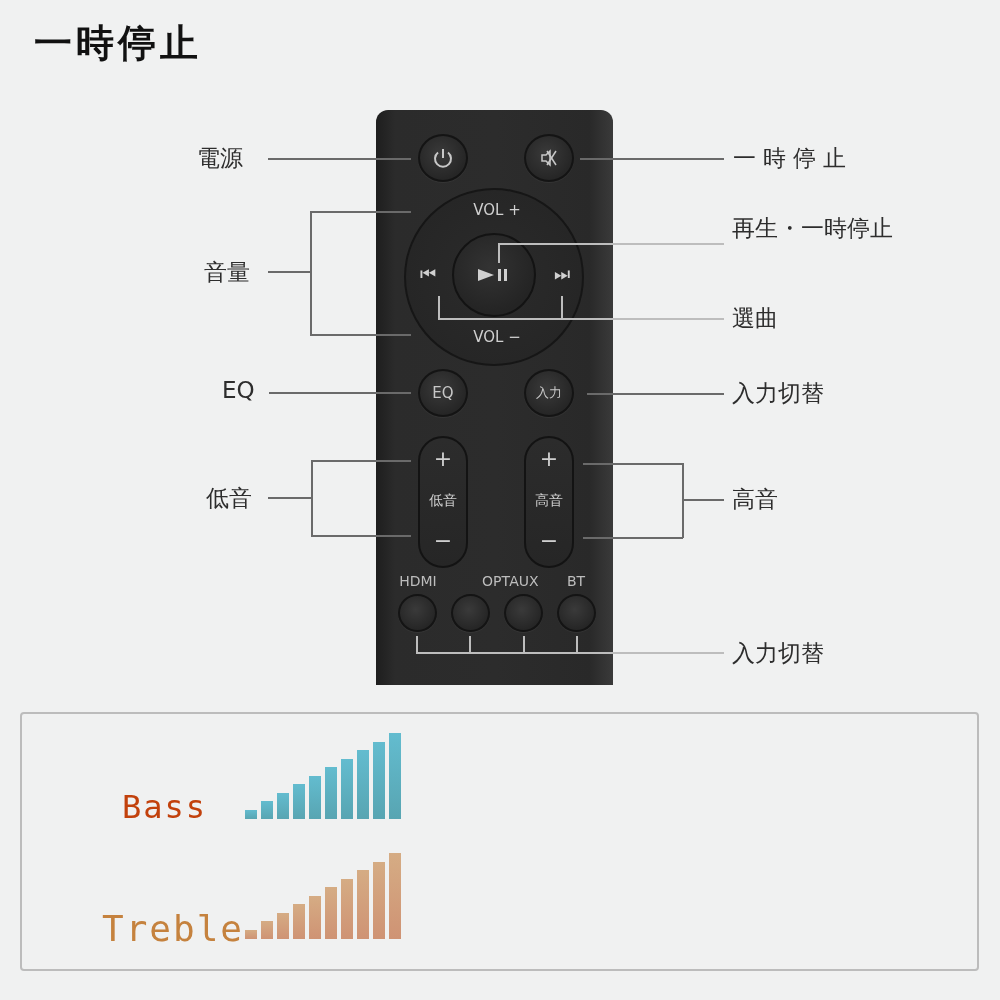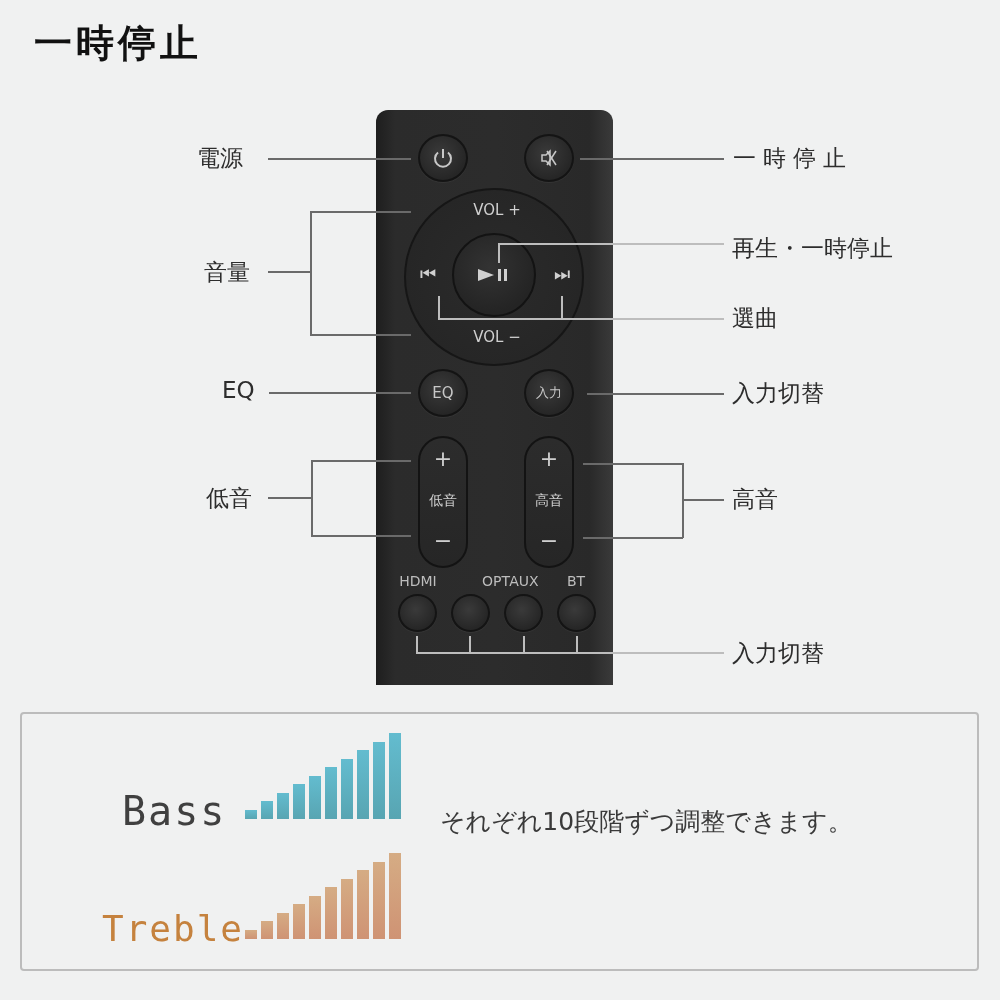--- a/index.html
+++ b/index.html
@@ -28,21 +28,21 @@
 
   .tiny { font-size: 14px; color: #bdbdbd; position: absolute; text-align: center; }
 
   .line { position: absolute; background: #6a6a6a; }
   .line.w { background: #bdbdbd; }
 
   .label { position: absolute; font-size: 23px; color: #2d2d2d; white-space: nowrap; }
 
   
   .panel { position: absolute; left: 20px; top: 712px; width: 959px; height: 259px; border: 2px solid #bcbcbc; border-radius: 4px; background: #f0f1f1; }
-  .bass-label { position: absolute; left: 122px; top: 788px; font-family: "DejaVu Sans Mono", monospace; font-size: 40px; color: #404040; letter-spacing: 2px; }
+  .bass-label { position: absolute; left: 122px; top: 788px; font-family: "DejaVu Sans Mono", monospace; font-size: 32px; color: #c2410c; letter-spacing: 2px; }
   .treble-label { position: absolute; left: 102px; top: 908px; font-family: "DejaVu Sans Mono", monospace; font-size: 36px; color: #c5823e; letter-spacing: 2px; }
   .bars { position: absolute; display: flex; align-items: flex-end; gap: 4px; }
   .bars .bar { width: 12px; }
   .bass-bars .bar { background: linear-gradient(#63bccf, #58a5b2); }
   .treble-bars .bar { background: linear-gradient(#d5ac84, #cf9374); }
   .desc { position: absolute; left: 440px; top: 802px; font-size: 25px; line-height: 40px; color: #3a3a3a; }
 </style>
 </head>
 <body>
 
@@ -127,21 +127,21 @@
 <div class="line w" style="left:469px;top:636px;width:1.5px;height:17px;"></div>
 <div class="line w" style="left:523px;top:636px;width:1.5px;height:17px;"></div>
 <div class="line w" style="left:576px;top:636px;width:1.5px;height:17px;"></div>
 
 <div class="label" style="left:197px;top:143px;">電源</div>
 <div class="label" style="left:204px;top:257px;">音量</div>
 <div class="label" style="left:222px;top:377px;">EQ</div>
 <div class="label" style="left:206px;top:483px;">低音</div>
 
 <div class="label" style="left:733px;top:143px;letter-spacing:7px;">一時停止</div>
-<div class="label" style="left:732px;top:233px;">再生・一時停止</div>
+<div class="label" style="left:732px;top:213px;">再生・一時停止</div>
 <div class="label" style="left:732px;top:303px;">選曲</div>
 <div class="label" style="left:732px;top:378px;">入力切替</div>
 <div class="label" style="left:732px;top:484px;">高音</div>
 <div class="label" style="left:732px;top:638px;">入力切替</div>
 
 <div class="panel"></div>
 <div class="bass-label">Bass</div>
 <div class="bars bass-bars" style="left:245px;top:733px;height:86px;">
   <div class="bar" style="height:9px"></div>
   <div class="bar" style="height:18px"></div>
@@ -163,14 +163,13 @@
   <div class="bar" style="height:35px"></div>
   <div class="bar" style="height:43px"></div>
   <div class="bar" style="height:52px"></div>
   <div class="bar" style="height:60px"></div>
   <div class="bar" style="height:69px"></div>
   <div class="bar" style="height:77px"></div>
   <div class="bar" style="height:86px"></div>
 </div>
 
 <div class="desc">
-  <div>それぞれ10段階ずつ調整できます。</div>
 </div>
 
 </body></html>

